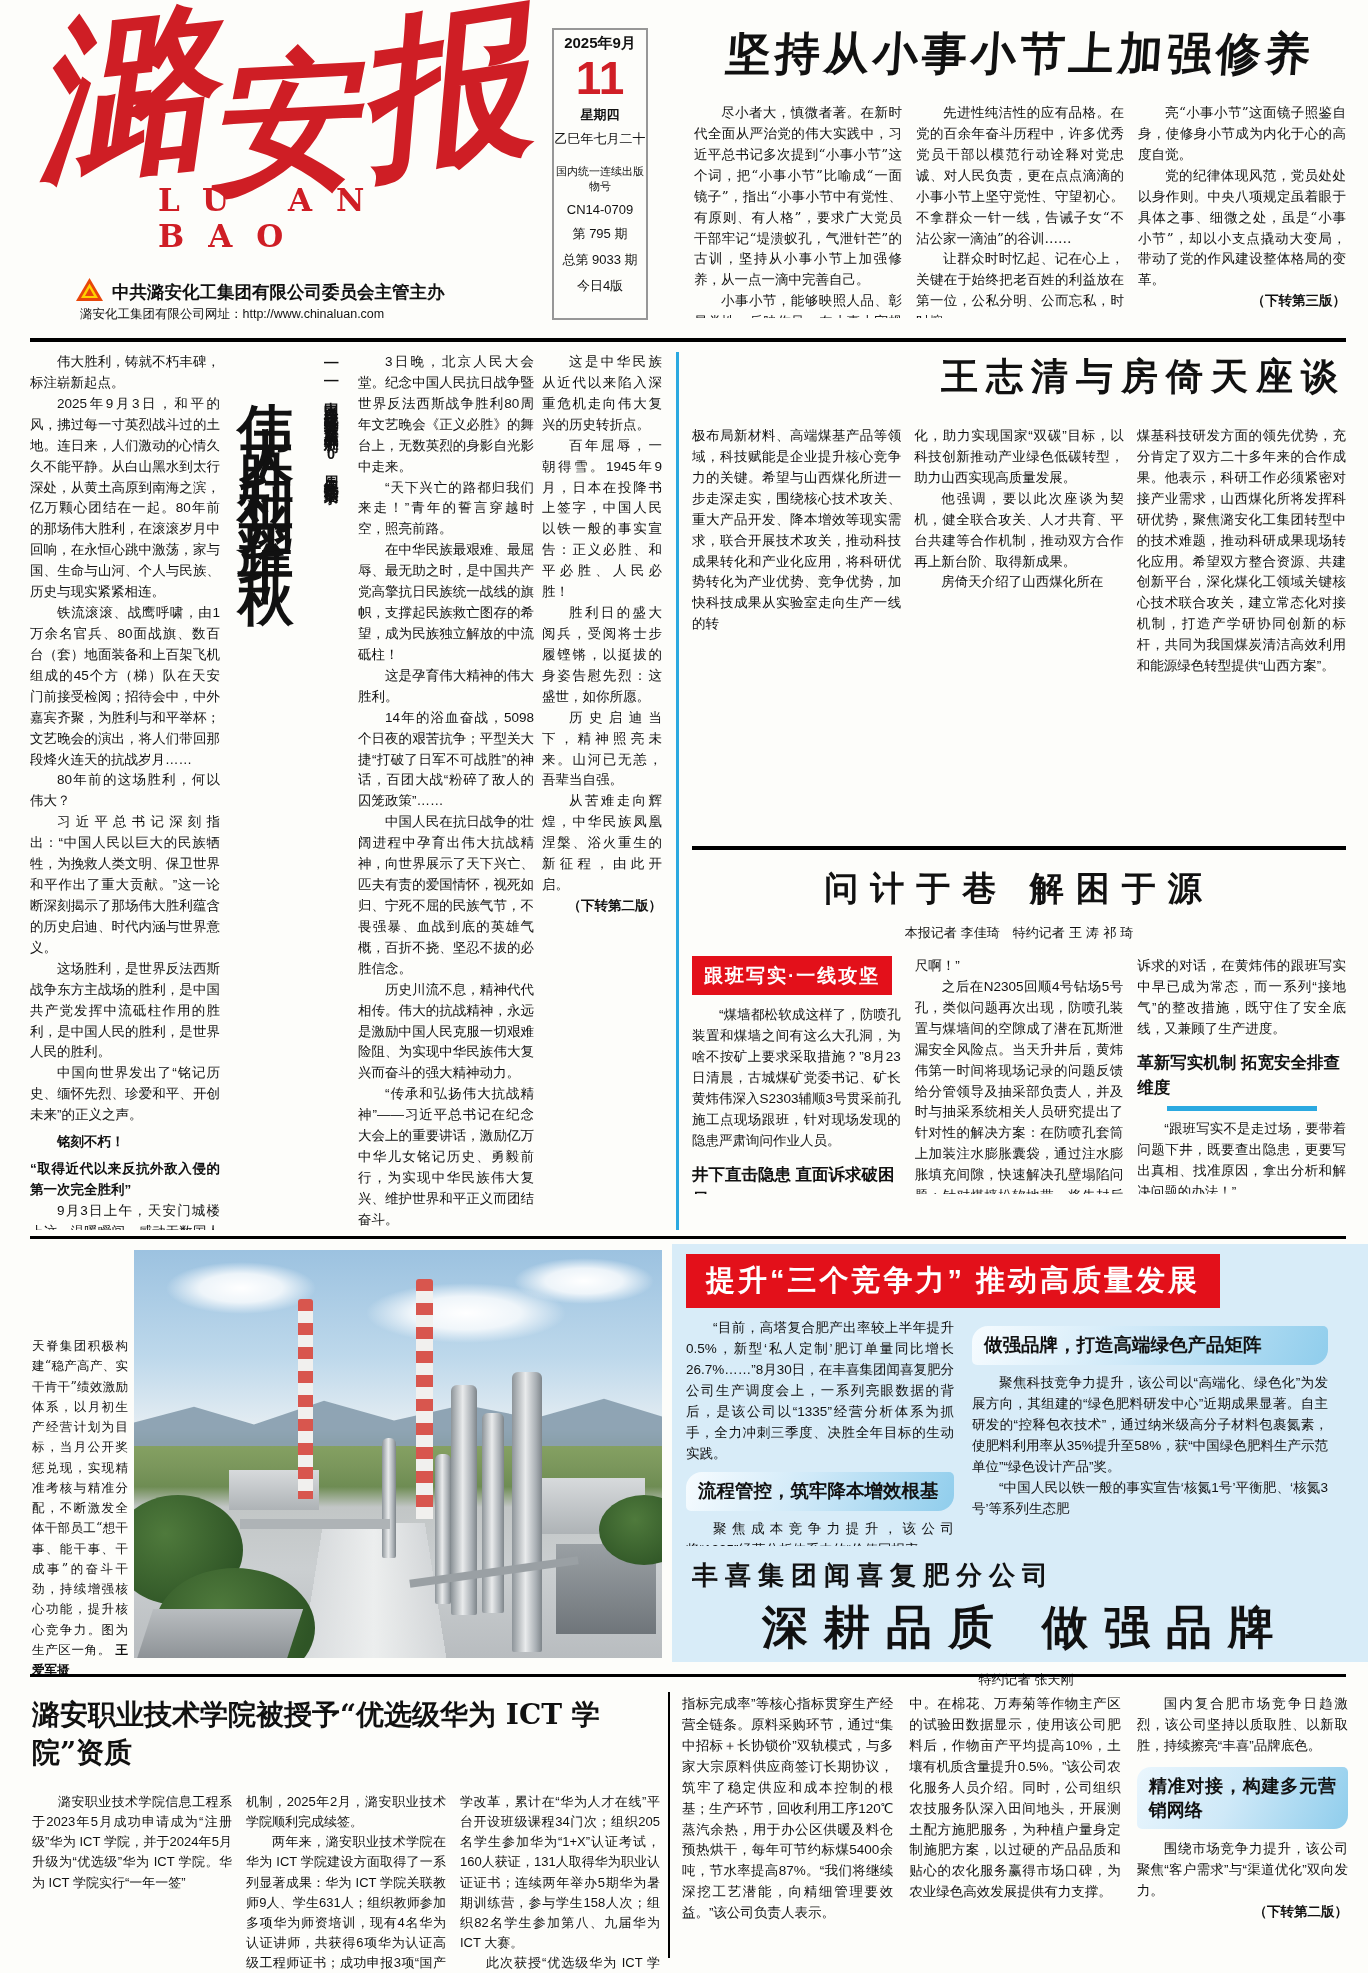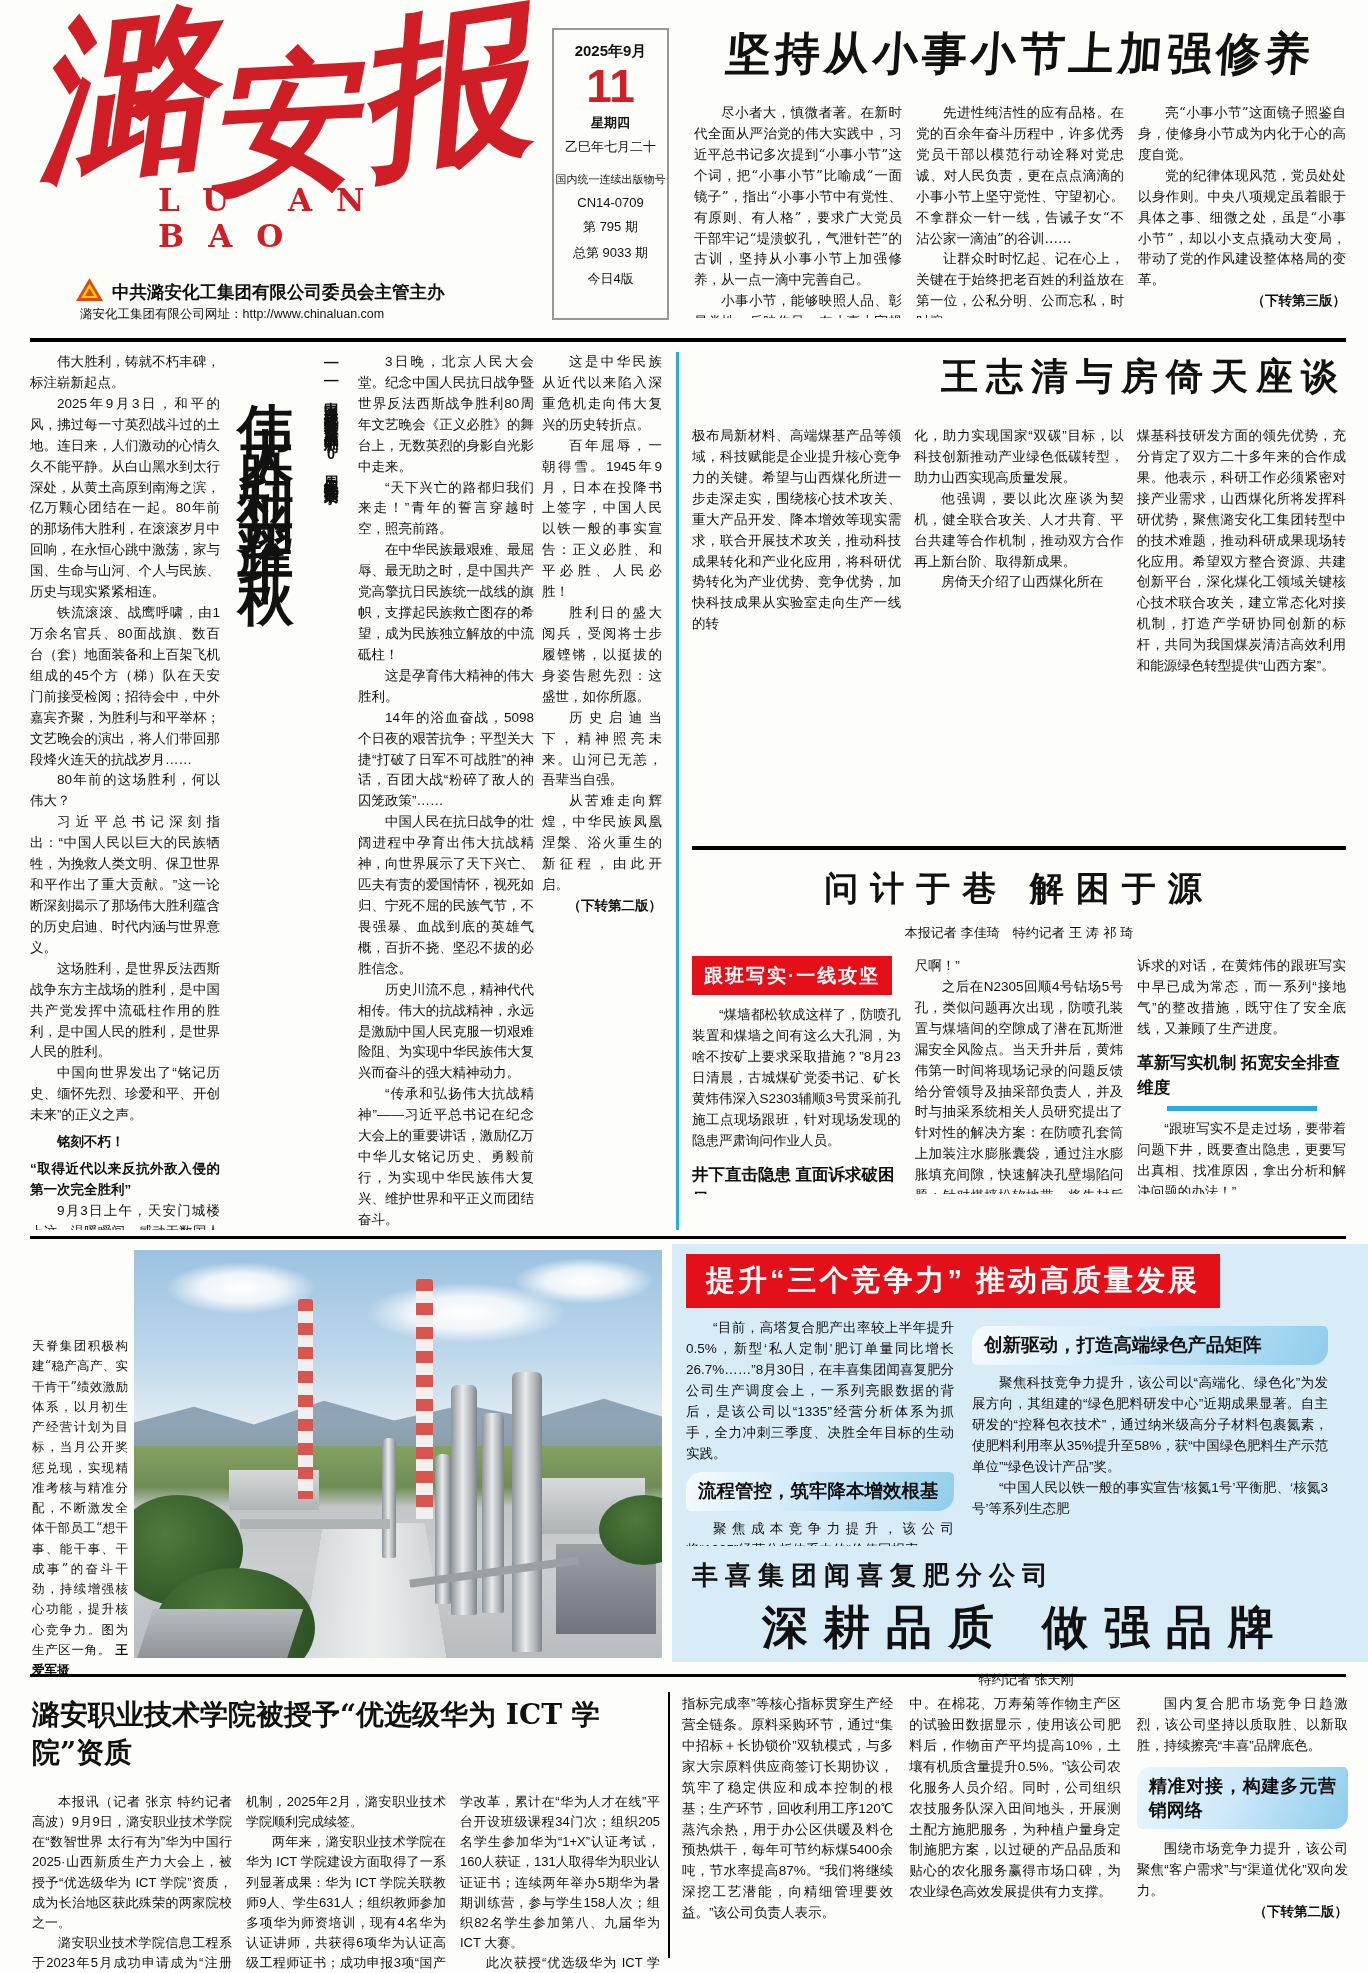--- a/index.html
+++ b/index.html
@@ -16,22 +16,22 @@
   .mc{font-family:"DejaVu Serif",serif;font-weight:bold;font-style:italic;line-height:1;}
   .mc1{font-size:176px;transform:rotate(-6deg);}
   .mc2{font-size:148px;margin:42px 0 0 -4px;transform:rotate(-3deg);}
   .mc3{font-size:170px;margin:-2px 0 0 2px;transform:rotate(-9deg);}
   .mh-pinyin{color:#cf1e25;font-family:"DejaVu Serif",serif;font-size:31px;letter-spacing:24px;
              margin:-14px 0 0 124px;font-weight:bold;}
   .mh-sponsor{display:flex;align-items:center;gap:9px;margin:24px 0 0 42px;font-size:17.5px;font-weight:bold;}
   .mh-site{margin:0 0 0 46px;font-size:12.5px;}
 
   
-  .datebox{position:absolute;left:552px;top:28px;width:117px;height:292px;border:2px solid #979797;
-           box-sizing:border-box;text-align:center;padding-top:12px;}
+  .datebox{position:absolute;left:552px;top:28px;width:96px;height:292px;border:2px solid #979797;
+           box-sizing:border-box;text-align:center;padding-top:4px;}
   .db-ym{font-size:15px;font-weight:bold;}
   .db-day{font-size:46px;font-weight:bold;color:#d01f26;line-height:1.1;}
   .db-week{font-size:13px;font-weight:bold;margin-top:2px;}
   .db-lunar{font-size:13px;margin-top:6px;}
   .db-issn-label{font-size:11px;margin-top:16px;}
   .db-line{font-size:13px;margin-top:8px;}
 
   
   .cult{position:absolute;left:694px;top:24px;width:652px;}
   .cult-title{font-family:"DejaVu Serif",serif;font-weight:bold;font-size:45px;text-align:center;
@@ -312,39 +312,38 @@
 
     <div class="bluebox">
       <div class="banner">提升“三个竞争力”  推动高质量发展</div>
       <div class="fx-cols">
         <div class="ncol fx-c1">
           <p>“目前，高塔复合肥产出率较上半年提升0.5%，新型‘私人定制’肥订单量同比增长26.7%……”8月30日，在丰喜集团闻喜复肥分公司生产调度会上，一系列亮眼数据的背后，是该公司以“1335”经营分析体系为抓手，全力冲刺三季度、决胜全年目标的生动实践。</p>
           <div class="fx-subhead">流程管控，筑牢降本增效根基</div>
           <p>聚焦成本竞争力提升，该公司将“1335”经营分析体系中的“价值回报率、</p>
         </div>
         <div class="ncol fx-c2">
-          <div class="fx-subhead">创新驱动，打造高端绿色产品矩阵</div>
+          <div class="fx-subhead">做强品牌，打造高端绿色产品矩阵</div>
           <p>聚焦科技竞争力提升，该公司以“高端化、绿色化”为发展方向，其组建的“绿色肥料研发中心”近期成果显著。自主研发的“控释包衣技术”，通过纳米级高分子材料包裹氮素，使肥料利用率从35%提升至58%，获“中国绿色肥料生产示范单位”“绿色设计产品”奖。</p>
           <p>“中国人民以铁一般的事实宣告‘核氮1号’平衡肥、‘核氮3号’等系列生态肥</p>
         </div>
       </div>
       <div class="fx-kicker">丰喜集团闻喜复肥分公司</div>
       <div class="fx-title">深耕品质  做强品牌</div>
       <div class="fx-byline">特约记者  张天刚</div>
     </div>
   </div>
 
   <div class="hrule" id="rule-cd"></div>
 
   <div class="bandd">
     <div class="ict">
       <div class="ict-title">潞安职业技术学院被授予“优选级华为 ICT 学院”资质</div>
       <div class="ict-cols">
         <div class="ncol">
-          <p>本报讯（记者 张京 特约记者 高波）9月9日，潞安职业技术学院在“数智世界 太行有为”华为中国行2025·山西新质生产力大会上，被授予“优选级华为 ICT 学院”资质，成为长治地区获此殊荣的两家院校之一。</p>
           <p>潞安职业技术学院信息工程系于2023年5月成功申请成为“注册级”华为 ICT 学院，并于2024年5月升级为“优选级”华为 ICT 学院。华为 ICT 学院实行“一年一签”</p>
         </div>
         <div class="ncol">
           <p style="text-indent:0;">机制，2025年2月，潞安职业技术学院顺利完成续签。</p>
           <p>两年来，潞安职业技术学院在华为 ICT 学院建设方面取得了一系列显著成果：华为 ICT 学院关联教师9人、学生631人；组织教师参加多项华为师资培训，现有4名华为认证讲师，共获得6项华为认证高级工程师证书；成功申报3项“国产软件进课堂”教改项目，课题团队荣获“优秀教学团队”铜奖；多门课程融入华为资源开展教</p>
         </div>
         <div class="ncol">
           <p style="text-indent:0;">学改革，累计在“华为人才在线”平台开设班级课程34门次；组织205名学生参加华为“1+X”认证考试，160人获证，131人取得华为职业认证证书；连续两年举办5期华为暑期训练营，参与学生158人次；组织82名学生参加第八、九届华为 ICT 大赛。</p>
           <p>此次获授“优选级华为 ICT 学院”资质，标志着潞安职业技术学院在高水平 ICT 人才培养、产教深度融合方面迈上新台阶。该院将紧抓“数智世界 太行有为”带来的数字化发展机遇，积极对接潞安化工集团产业数字化、智能化转型需求，深化与华为公司的校企合作，优化 ICT 相关专业课程与实训体系，努力为地方和集团培养更多高素质技术技能人才。</p>
         </div>

